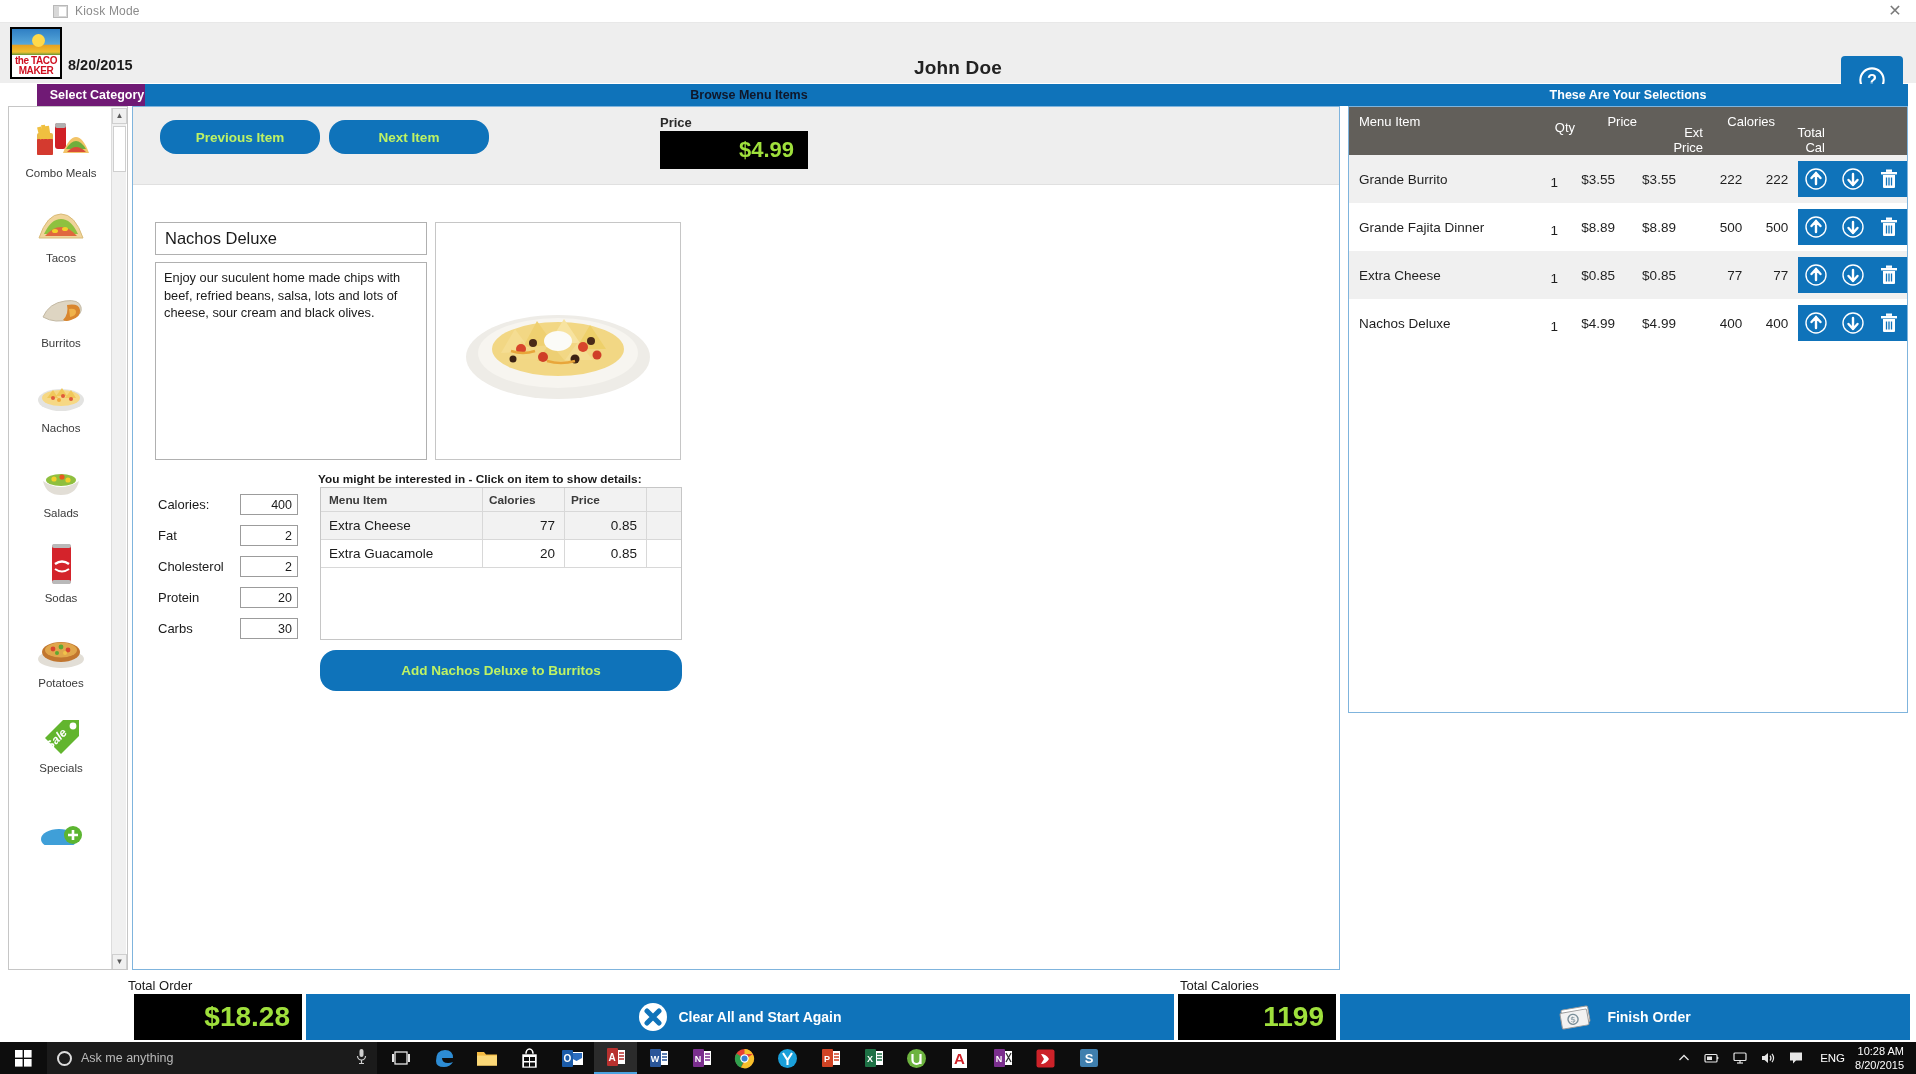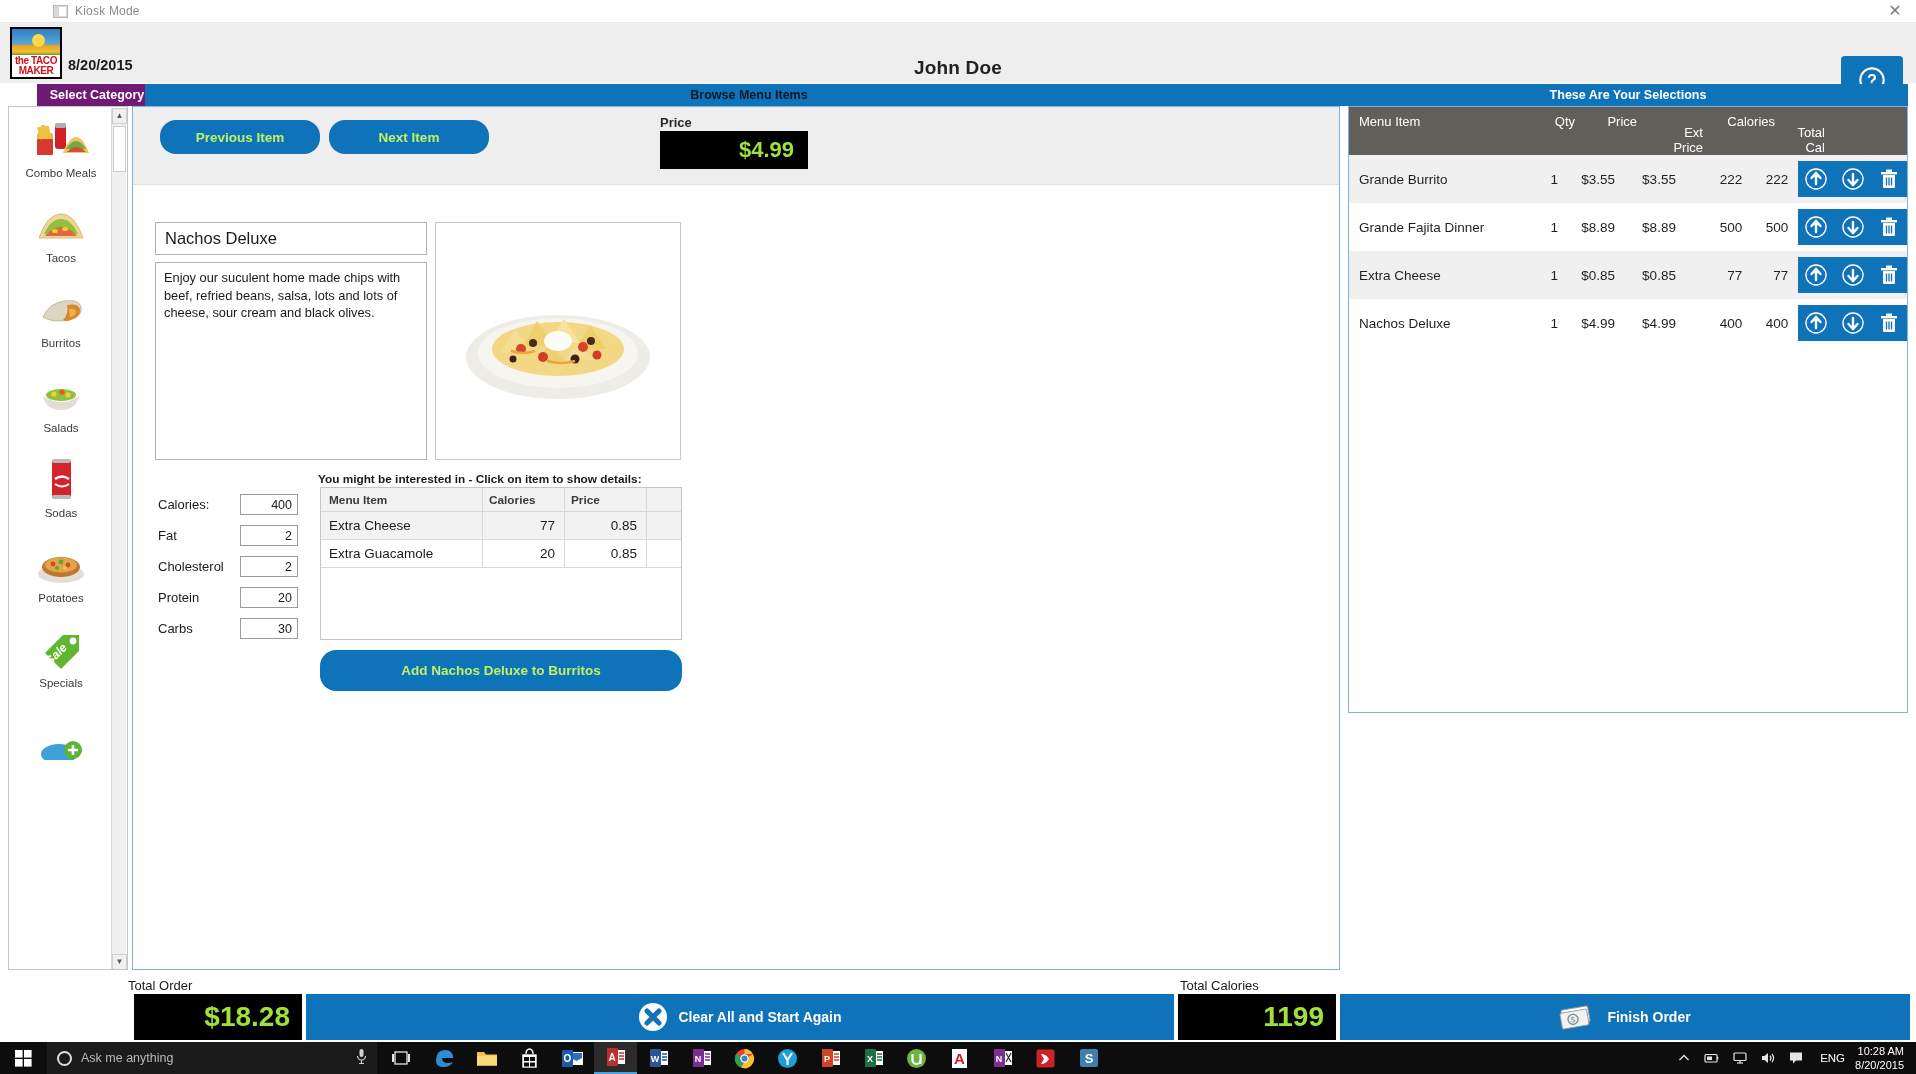--- a/index.html
+++ b/index.html
@@ -181,21 +181,21 @@
     position: absolute; left: 1348px; top: 106px; width: 560px; height: 607px;
     background: #ffffff; border: 1px solid #7fb4dd; overflow: hidden;
   }
   .sel-hdr-row { display: flex; height: 48px; background: #625f5a; }
   .sel-hdr-row div { color: #ffffff; font-size: 13px; display: flex; align-items: flex-start; padding-top: 7px; }
   .sel-row { display: flex; height: 48px; align-items: center; }
   .sel-row:nth-child(odd) { background: #ffffff; }
   .sel-row:nth-child(even) { background: #f0f0f0; }
   .sel-row div { font-size: 13.5px; color: #1f1f1f; display: flex; align-items: center; }
   .s-item { width: 168px; padding-left: 10px; }
-  .s-qty { width: 58px; justify-content: flex-end; }
+  .s-qty { width: 58px; justify-content: flex-end; margin-top: 6px; }
   .s-price { width: 62px; justify-content: flex-end; }
   .s-ext { width: 66px; justify-content: flex-end; }
   .s-cal { width: 72px; justify-content: flex-end; }
   .s-tcal { width: 50px; justify-content: flex-end; }
   .s-actions { width: 118px; height: 36px; margin-left: 10px; background: #0f73ba;
     display: flex; align-items: center; justify-content: space-around; }
   .s-actions span { cursor: pointer; display: flex; }
   .s-actions svg { width: 24px; height: 24px; }
   .hdr-two { flex-direction: column; align-items: flex-end !important; line-height: 15px; }
   .hdr-two span:first-child { }
@@ -314,20 +314,34 @@
         <div class="cat-thumb">
           <svg viewBox="0 0 56 52">
             <path d="M10 34 q6-14 22-16 q14-2 16 6 q2 8-10 12 q-16 5-28-2 z" fill="#ded5c2" stroke="#c3b9a4" stroke-width="1"></path>
             <path d="M34 22 q12-2 13 5 q1 7-9 10 q-5 2-8 0 q6-6 4-15 z" fill="#d9862f"></path>
             <path d="M36 26 q7-1 7 3 q0 4-6 5 z" fill="#f0b24a"></path>
           </svg>
         </div>
         <div class="cat-label">Burritos</div>
       </div>
 
+      <div class="cat-item">
+        <div class="cat-thumb">
+          <svg viewBox="0 0 56 52">
+            <ellipse cx="28" cy="32" rx="23" ry="11" fill="#e3e3e1"></ellipse>
+            <ellipse cx="28" cy="30" rx="19" ry="8" fill="#f6d884"></ellipse>
+            <path d="M14 30 l6-8 5 8 z M23 28 l6-8 5 8 z M32 30 l6-8 5 8 z" fill="#f0c85a"></path>
+            <circle cx="20" cy="30" r="2" fill="#e05a3a"></circle>
+            <circle cx="30" cy="28" r="2" fill="#e05a3a"></circle>
+            <circle cx="38" cy="31" r="2" fill="#e05a3a"></circle>
+            <circle cx="26" cy="32" r="2" fill="#f2a93a"></circle>
+          </svg>
+        </div>
+        <div class="cat-label">Nachos</div>
+      </div>
 
       <div class="cat-item">
         <div class="cat-thumb">
           <svg viewBox="0 0 56 52">
             <path d="M10 28 q18 12 36 0 q-3 14-18 14 q-15 0-18-14 z" fill="#e2ded6"></path>
             <ellipse cx="28" cy="27" rx="15" ry="6" fill="#8fbf3f"></ellipse>
             <circle cx="21" cy="26" r="2.6" fill="#f4d02a"></circle>
             <circle cx="29" cy="24" r="2.6" fill="#e8591f"></circle>
             <circle cx="35" cy="27" r="2.6" fill="#f4d02a"></circle>
           </svg>

